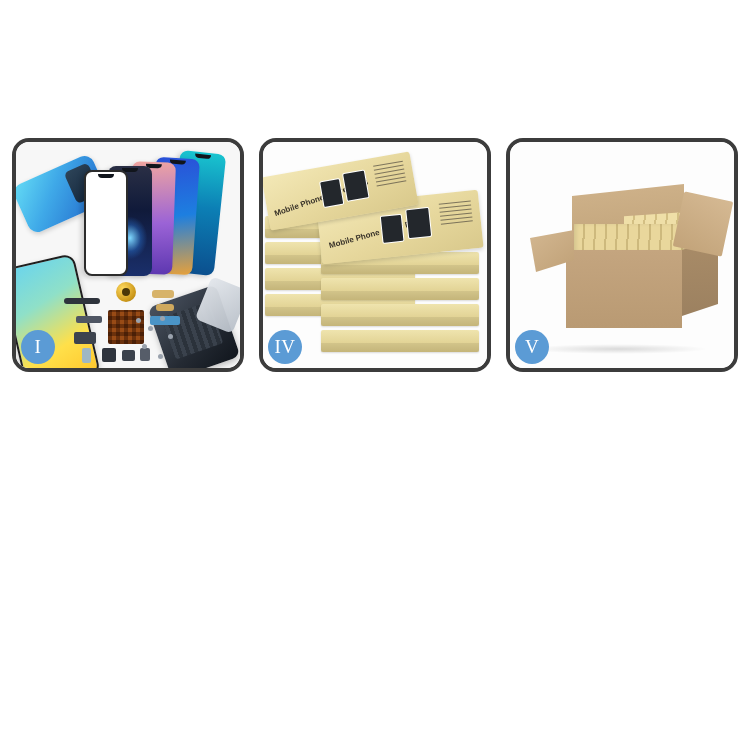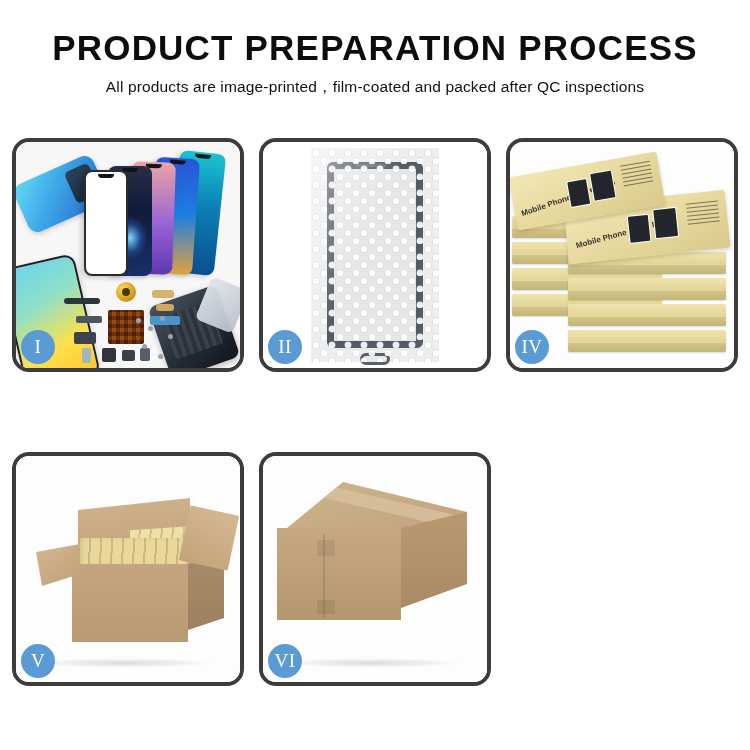--- a/index.html
+++ b/index.html
@@ -273,24 +273,20 @@
   .sh-gloss{position:absolute;left:118px;top:-6px;width:80px;height:34px;
     background:linear-gradient(120deg,rgba(255,255,255,.9),rgba(255,255,255,0));transform:rotate(-6deg);}
   .shadow{position:absolute;left:18px;bottom:14px;width:180px;height:10px;
     background:radial-gradient(ellipse at center,rgba(0,0,0,.14),rgba(0,0,0,0) 70%);}
 </style>
 </head>
 <body>
 
 <div class="page">
 
-  <div class="header">
-    <div class="title">PRODUCT PREPARATION PROCESS</div>
-    <div class="subtitle">All products are image-printed，film-coated and packed after QC inspections</div>
-  </div>
 
   <div class="grid">
 
     <div class="panel">
       <div class="stage p1">
         <div class="ph blue-tilt"></div>
         <div class="fan">
           <div class="s s1">
               <span class="notch"></span>
             </div>
@@ -332,32 +328,20 @@
           <span class="scr" style="left:26px;top:2px"></span>
           <span class="scr" style="left:34px;top:20px"></span>
           <span class="scr" style="left:8px;top:30px"></span>
           <span class="scr" style="left:24px;top:40px"></span>
         </div>
         <div class="tool"></div>
       </div>
       <div class="badge">I</div>
     </div>
 
-    <div class="panel">
-      <div class="stage p2">
-        <div class="wrap2">
-          <div class="glass2">
-            <span class="home2"></span>
-          </div>
-          <div class="bubbles"></div>
-          <div class="sheen"></div>
-        </div>
-      </div>
-      <div class="badge">II</div>
-    </div>
 
 
     <div class="panel">
       <div class="stage p4">
         <div class="stack">
 
           <div class="kbox" style="left:2px;top:60px;">
               <span class="side"></span>
             </div>
           <div class="kbox" style="left:2px;top:86px;">
@@ -433,31 +417,15 @@
           <div class="c-front"></div>
           <div class="c-side"></div>
           <div class="c-flapL"></div>
           <div class="c-flapR"></div>
         </div>
         <div class="shadow"></div>
       </div>
       <div class="badge">V</div>
     </div>
 
-    <div class="panel">
-      <div class="stage p6">
-        <div class="ship">
-          <div class="sh-gloss"></div>
-          <div class="sh-top"></div>
-          <div class="sh-tape"></div>
-          <div class="sh-front"></div>
-          <div class="sh-right"></div>
-          <div class="sh-seam"></div>
-          <div class="sh-tab1"></div>
-          <div class="sh-tab2"></div>
-        </div>
-        <div class="shadow"></div>
-      </div>
-      <div class="badge">VI</div>
-    </div>
 
   </div>
 </div>
 
 </body></html>

